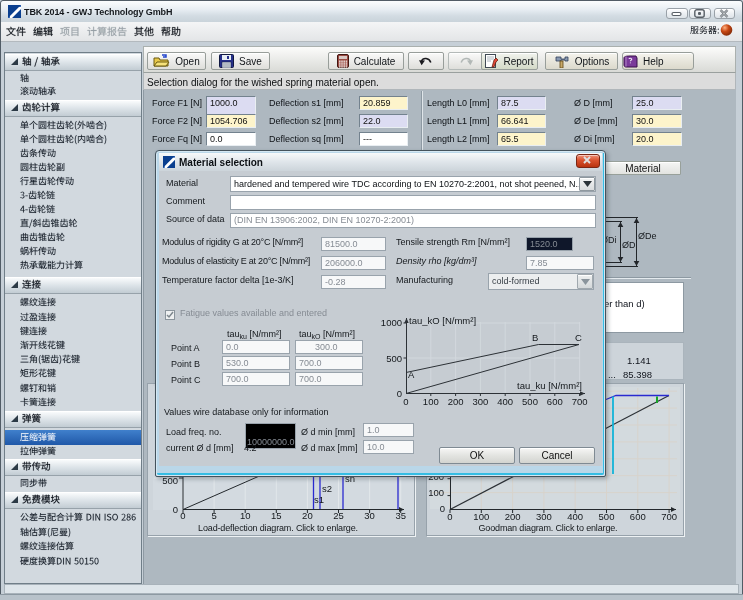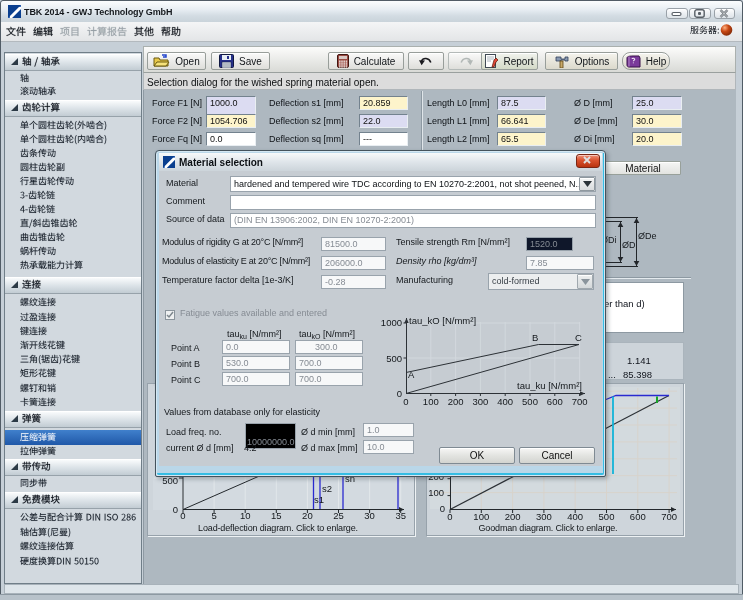--- a/index.html
+++ b/index.html
@@ -272,21 +272,21 @@
   </div>
 <div style="position:absolute;left:545px;top:52px;width:73px;height:18px;background:linear-gradient(#f5f4ee,#e8e6dc 50%,#dcd9cc);border:1px solid #989e9a;border-radius:2px;box-sizing:border-box;display:flex;align-items:center;justify-content:center;box-shadow:inset 0 1px 0 #fff">
     <div style="display:flex;align-items:center;gap:5px">
       <svg width="16" height="13">
         <path d="M2 2 L7 2 L7 4 L11 4 L11 2 L14 2 L14 6 L11 6 L11 5 L7 5 L7 6 L2 6 Z" fill="#8898b0" stroke="#30405a" stroke-width="0.8"></path>
         <rect x="6" y="6" width="3" height="7" fill="#c8a868" stroke="#604818" stroke-width="0.8"></rect>
       </svg>
       <span style="font-size:10px;color:#101418">Options</span>
     </div>
   </div>
-<div style="position:absolute;left:622px;top:52px;width:48px;height:18px;background:linear-gradient(#f5f4ee,#e8e6dc 50%,#dcd9cc);border:1px solid #989e9a;border-radius:8px;box-sizing:border-box;display:flex;align-items:center;justify-content:center;box-shadow:inset 0 1px 0 #fff">
+<div style="position:absolute;left:622px;top:52px;width:72px;height:18px;background:linear-gradient(#f5f4ee,#e8e6dc 50%,#dcd9cc);border:1px solid #989e9a;border-radius:3px;box-sizing:border-box;display:flex;align-items:center;justify-content:flex-start;box-shadow:inset 0 1px 0 #fff">
     <div style="display:flex;align-items:center;gap:5px">
       <svg width="15" height="13">
         <path d="M1 3 C1 1.5 3 1 7 1 L13 1 L14 3 L14 12 L3 12 C1.8 12 1 11 1 10 Z" fill="#7a3a9a" stroke="#38104a"></path>
         <path d="M3 1.5 L3 11.5" stroke="#a87ac0" stroke-width="1.2"></path>
         <path d="M6 4 C6.2 3 8.5 3 8.7 4.2 C8.8 5 7.5 5.2 7.4 6.2 M7.4 7.5 L7.4 8.2" stroke="#f0e8f4" stroke-width="1.1" fill="none"></path>
       </svg>
       <span style="font-size:10px;color:#101418">Help</span>
     </div>
   </div>
 <div style="position:absolute;left:143px;top:73px;width:593px;height:17px;background:#dcdcdc;border:1px solid #b0b6ba;border-top:none;box-sizing:border-box"></div>
@@ -901,21 +901,21 @@
       <text x="150" y="95" text-anchor="middle">500</text>
       <text x="174.8" y="95" text-anchor="middle">600</text>
       <text x="199.6" y="95" text-anchor="middle">700</text>
       <text x="29" y="14">tau_kO [N/mm²]</text>
 <text x="137" y="79">tau_ku [N/mm²]</text>
 <text x="28" y="68">A</text>
 <text x="152" y="31">B</text>
 <text x="195" y="31">C</text>
 </g>
   </svg>
-<div style="position:absolute;left:164px;top:406.5px;font-size:9px;color:#14181c;font-weight:normal;white-space:nowrap;">Values from database only for elasticity</div>
+<div style="position:absolute;left:164px;top:406.5px;font-size:9px;color:#14181c;font-weight:normal;white-space:nowrap;">Values wire database only for information</div>
 <div style="position:absolute;left:166px;top:427px;font-size:9px;color:#14181c;font-weight:normal;white-space:nowrap;">Load freq. no.</div>
 <div style="position:absolute;left:245px;top:423px;width:51px;height:14px;background:#000000;border:1px solid #99a3ac;box-sizing:border-box;font-size:9px;color:#868c94;line-height:12px;padding:12px 1px;overflow:hidden;white-space:nowrap">10000000.0</div>
 <div style="position:absolute;left:301px;top:427px;font-size:9px;color:#14181c;font-weight:normal;white-space:nowrap;">Ø d min [mm]</div>
 <div style="position:absolute;left:363px;top:423px;width:51px;height:14px;background:#f7f8f9;border:1px solid #99a3ac;box-sizing:border-box;font-size:9px;color:#868c94;line-height:12px;padding:0 3px;overflow:hidden;white-space:nowrap">1.0</div>
 <div style="position:absolute;left:166px;top:443px;font-size:9px;color:#14181c;font-weight:normal;white-space:nowrap;">current  Ø d [mm]</div>
 <div style="position:absolute;left:244px;top:443px;font-size:9px;color:#14181c;font-weight:normal;white-space:nowrap;">4.2</div>
 <div style="position:absolute;left:301px;top:443px;font-size:9px;color:#14181c;font-weight:normal;white-space:nowrap;text-align:center;">Ø d max [mm]</div>
 <div style="position:absolute;left:363px;top:440px;width:51px;height:14px;background:#f7f8f9;border:1px solid #99a3ac;box-sizing:border-box;font-size:9px;color:#868c94;line-height:12px;padding:0 3px;overflow:hidden;white-space:nowrap">10.0</div>
 <div style="position:absolute;left:439px;top:447px;width:76px;height:17px;background:linear-gradient(#f7f7f6,#e3e4e1 50%,#d3d4d0);border:1px solid #7f8a93;border-radius:2px;box-sizing:border-box;display:flex;align-items:center;justify-content:center;box-shadow:inset 0 1px 0 #fff">
     <span style="font-size:10px;color:#111">OK</span>

